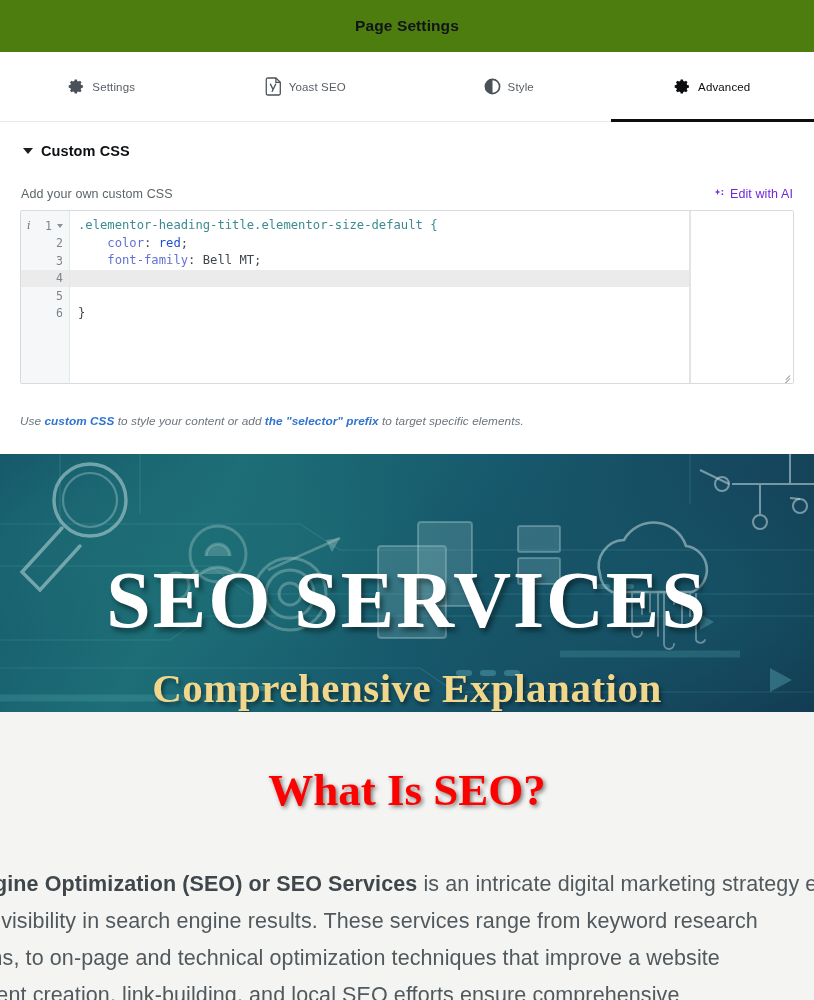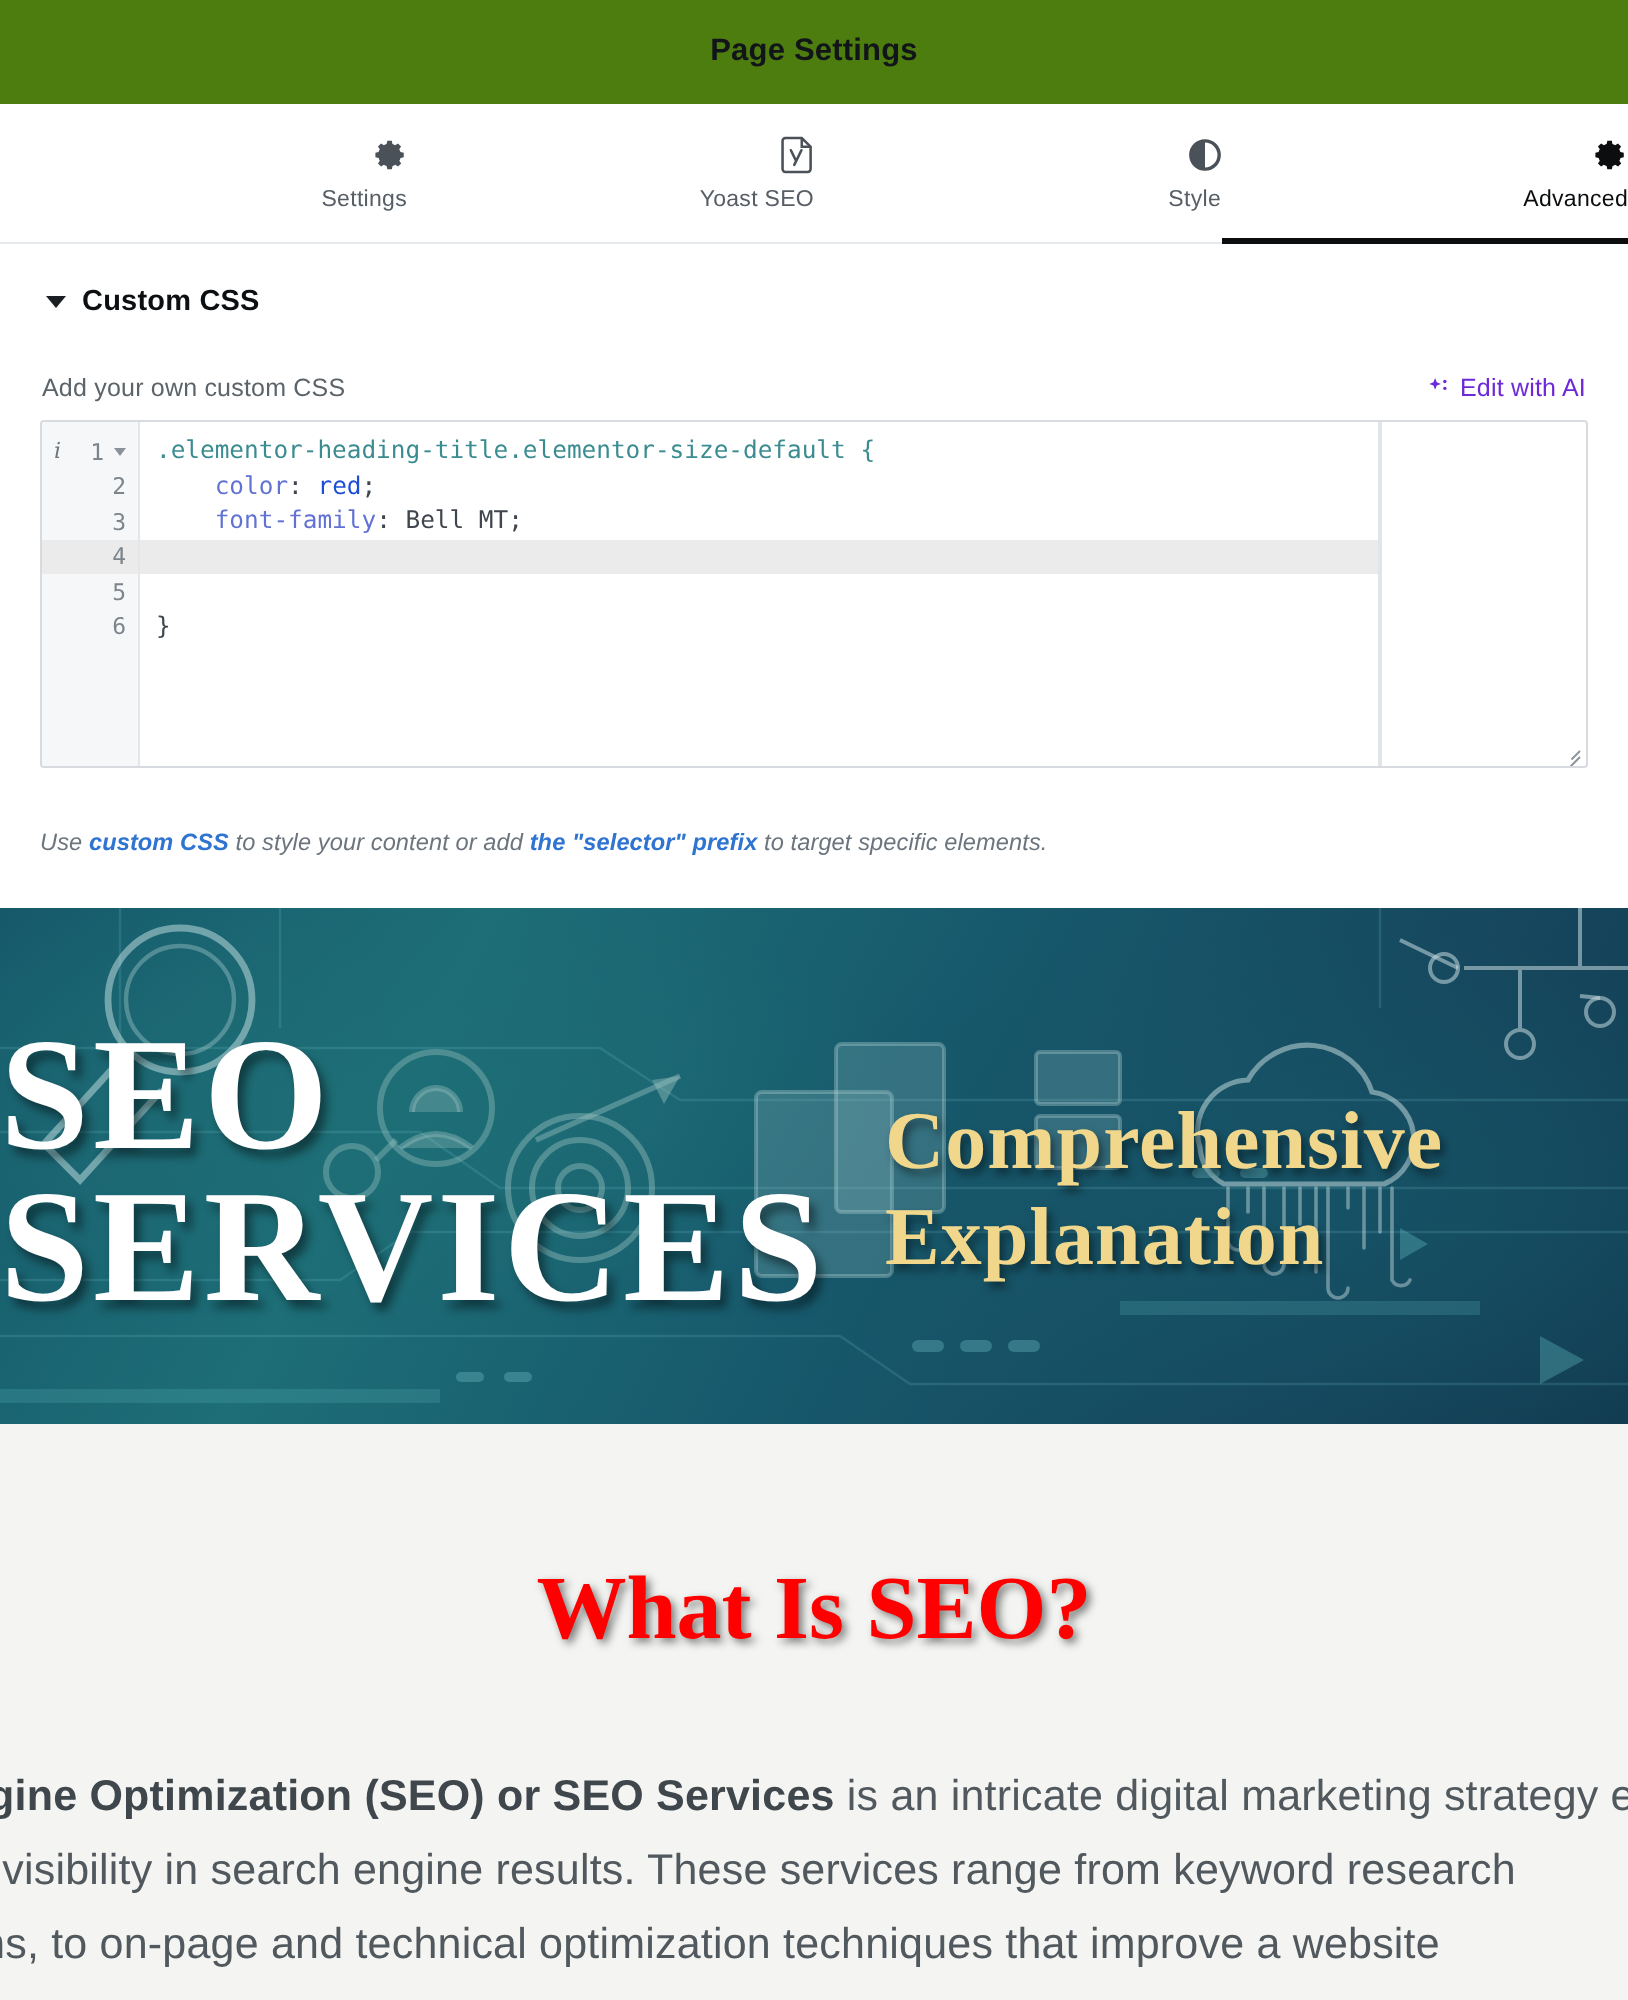--- a/index.html
+++ b/index.html
@@ -31,22 +31,22 @@
   .tabs {
     height: 70px;
     background: #ffffff;
     display: flex;
     align-items: stretch;
     border-bottom: 1px solid #e6e9ec;
   }
   .tab {
     flex: 1 1 0;
     display: flex;
-    flex-direction: column;
-    align-items: flex-end;
+    flex-direction: row;
+    align-items: center;
     justify-content: center;
     gap: 7px;
     position: relative;
     cursor: pointer;
     background: #fff;
   }
   .tab-icon {
     height: 19px;
     display: flex;
     align-items: center;
@@ -254,23 +254,23 @@
       radial-gradient(ellipse 55% 70% at 22% 38%, rgba(30,110,118,.85) 0%, rgba(30,110,118,0) 62%),
       radial-gradient(ellipse 60% 80% at 78% 55%, rgba(22,86,104,.8) 0%, rgba(22,86,104,0) 65%),
       linear-gradient(118deg, #16596b 0%, #1d6e77 26%, #175a6d 52%, #16485f 78%, #123c52 100%);
   }
   .hero-svg { position: absolute; inset: 0; width: 100%; height: 100%; }
 
   .hero-text {
     position: absolute;
     inset: 0;
     display: flex;
-    flex-direction: row;
-    align-items: center;
-    justify-content: center;
+    flex-direction: column;
+    align-items: center;
+    justify-content: flex-end;
     gap: 4px;
   }
   .hero-title {
     font-family: "Liberation Serif", serif;
     font-size: 80px;
     font-weight: 700;
     line-height: .95;
     letter-spacing: 2px;
     color: #ffffff;
     text-shadow: 3px 4px 5px rgba(0,0,0,.45);
@@ -290,21 +290,21 @@
     background: #f4f5f2;
     padding: 0 0 0 0;
   }
   .article-h2 {
     text-align: center;
     font-family: "Liberation Serif", serif;
     font-size: 45px;
     font-weight: 700;
     color: #ff0000;
     text-shadow: 2px 2px 4px rgba(0,0,0,.5);
-    padding-top: 66px;
+    padding-top: 52px;
   }
   .article-p {
     margin-top: 50px;
     font-size: 21.5px;
     line-height: 37px;
     color: #51595e;
     letter-spacing: .1px;
     white-space: nowrap;
     margin-left: -112px;
   }

